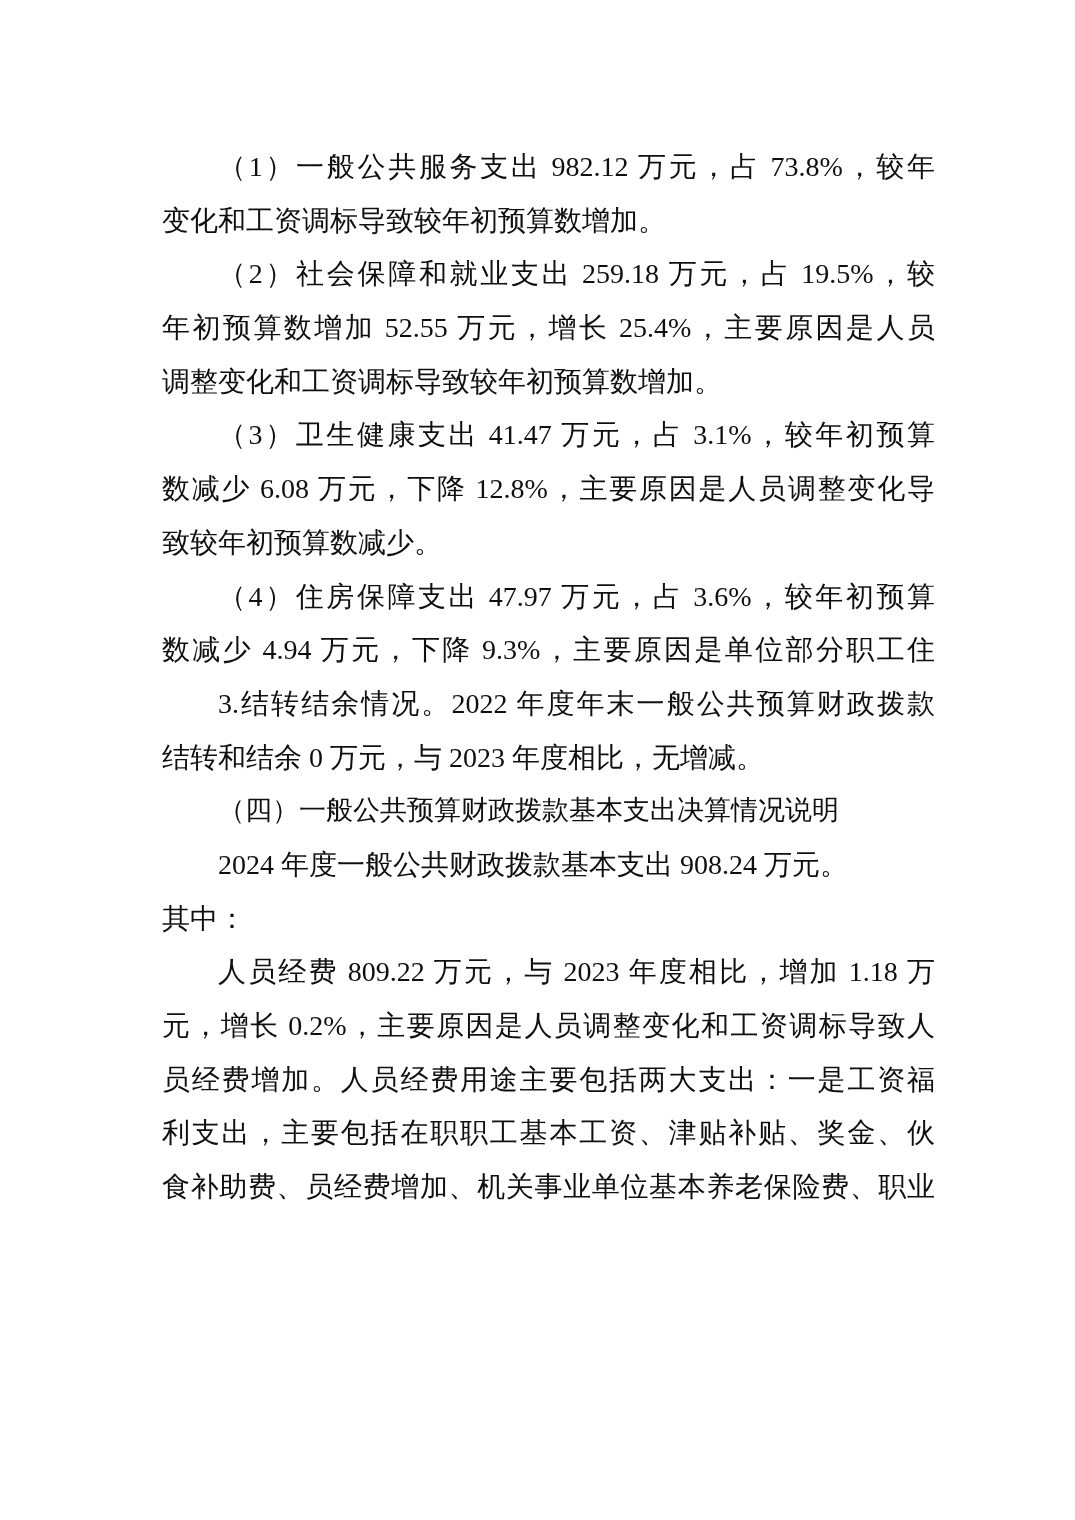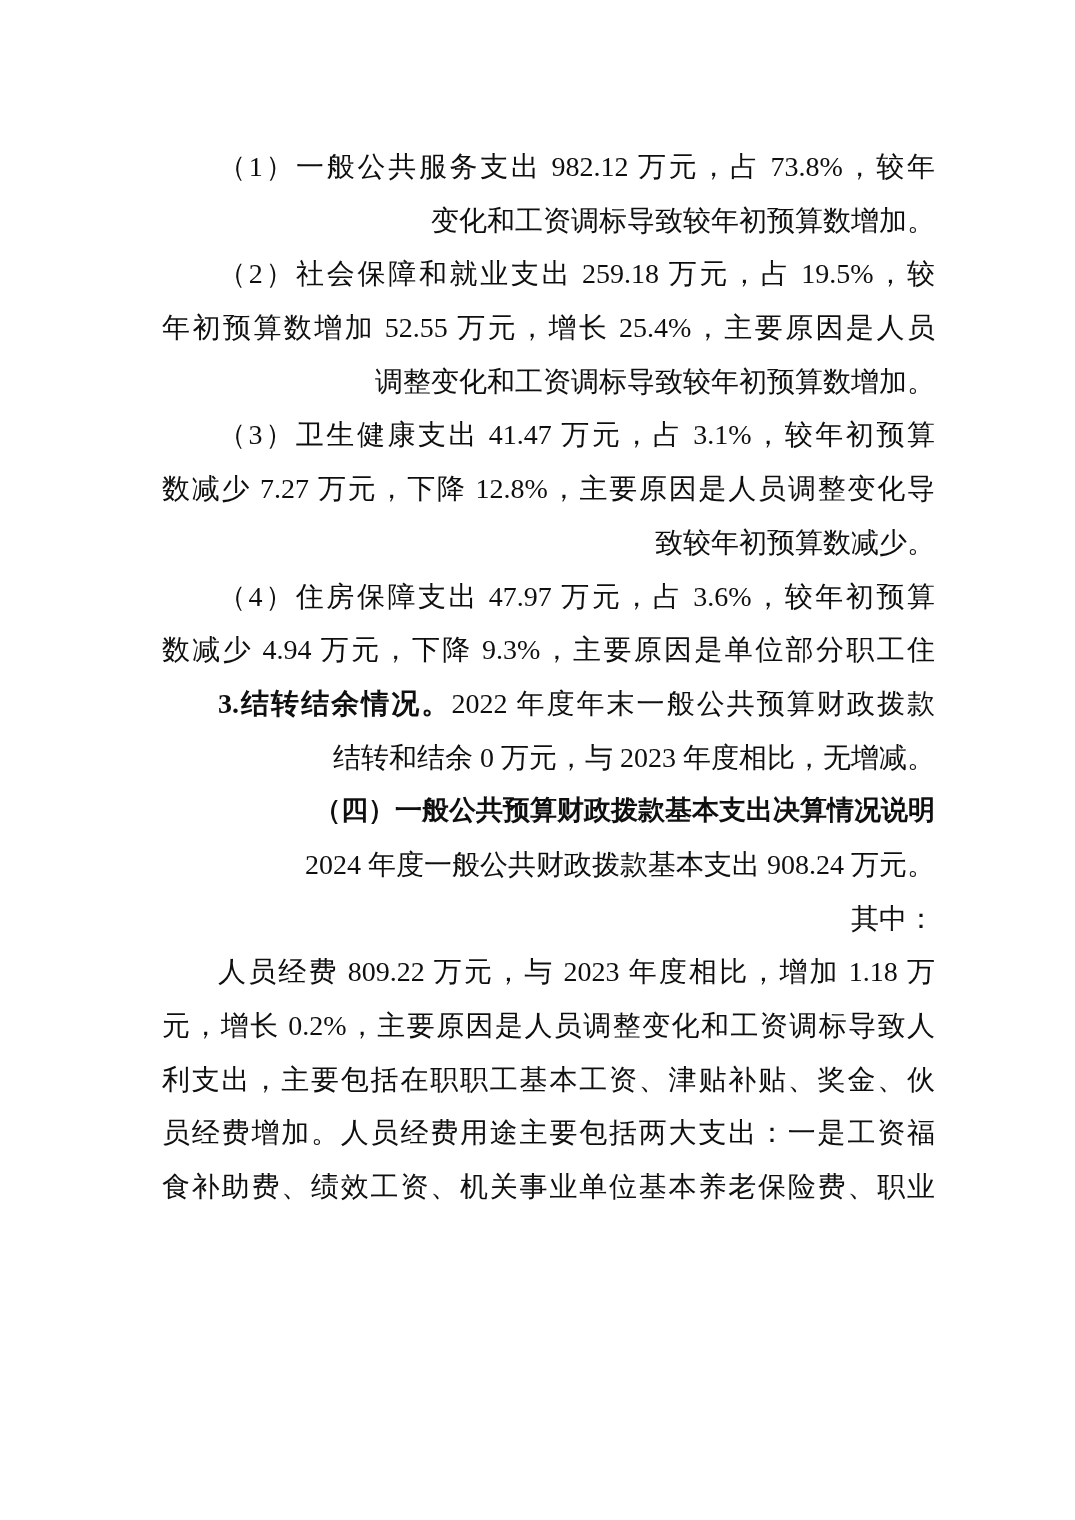--- a/index.html
+++ b/index.html
@@ -20,37 +20,37 @@
     position: absolute;
     left: 162px;
     top: 140px;
     width: 773px;
     font-size: 28px;
     line-height: 53.7px;
   }
   .line {
     height: 53.7px;
     white-space: nowrap;
-    text-align: right;
+    text-align: left;
   }
   .line.j {
     white-space: normal;
     text-align: justify;
     text-align-last: justify;
   }
   .line.ind {
     text-indent: 56px;
   }
   .line.h {
     font-size: 27px;
     font-weight: bold;
     white-space: nowrap;
   }
   .line span.bold {
-    font-weight: bold;
+    font-weight: normal;
   }
   .footer {
     position: absolute;
     left: 0;
     top: 1402px;
     width: 100%;
     text-align: center;
     font-size: 21px;
     letter-spacing: 1px;
     color: #1c1c1c;
@@ -60,31 +60,31 @@
 <body>
 
 <div class="page">
   <div class="doc-body" id="doc-body">
       <div class="line j ind"><span>（1）一般公共服务支出 982.12 万元，占 73.8%，较年</span></div>
       <div class="line"><span>变化和工资调标导致较年初预算数增加。</span></div>
       <div class="line j ind"><span>（2）社会保障和就业支出 259.18 万元，占 19.5%，较</span></div>
       <div class="line j"><span>年初预算数增加 52.55 万元，增长 25.4%，主要原因是人员</span></div>
       <div class="line"><span>调整变化和工资调标导致较年初预算数增加。</span></div>
       <div class="line j ind"><span>（3）卫生健康支出 41.47 万元，占 3.1%，较年初预算</span></div>
-      <div class="line j"><span>数减少 7.27 万元，下降 12.8%，主要原因是人员调整变化导</span></div>
+      <div class="line j"><span>数减少 6.08 万元，下降 12.8%，主要原因是人员调整变化导</span></div>
       <div class="line"><span>致较年初预算数减少。</span></div>
       <div class="line j ind"><span>（4）住房保障支出 47.97 万元，占 3.6%，较年初预算</span></div>
       <div class="line j"><span>数减少 4.94 万元，下降 9.3%，主要原因是单位部分职工住</span></div>
       <div class="line j ind"><span class="bold">3.结转结余情况。</span><span>2022 年度年末一般公共预算财政拨款</span></div>
       <div class="line"><span>结转和结余 0 万元，与 2023 年度相比，无增减。</span></div>
       <div class="line ind h"><span class="bold">（四）一般公共预算财政拨款基本支出决算情况说明</span></div>
       <div class="line ind"><span>2024 年度一般公共财政拨款基本支出 908.24 万元。</span></div>
       <div class="line"><span>其中：</span></div>
       <div class="line j ind"><span>人员经费 809.22 万元，与 2023 年度相比，增加 1.18 万</span></div>
       <div class="line j"><span>元，增长 0.2%，主要原因是人员调整变化和工资调标导致人</span></div>
+      <div class="line j"><span>员经费增加。人员经费用途主要包括两大支出：一是工资福</span></div>
       <div class="line j"><span>利支出，主要包括在职职工基本工资、津贴补贴、奖金、伙</span></div>
-      <div class="line j"><span>员经费增加。人员经费用途主要包括两大支出：一是工资福</span></div>
-      <div class="line j"><span>食补助费、绩效工资、机关事业单位基本养老保险费、职业</span></div>
+      <div class="line j"><span>食补助费、员经费增加、机关事业单位基本养老保险费、职业</span></div>
     </div>
   <div class="footer">
     <span>- 5 -</span>
   </div>
 </div>
 
 </body></html>

